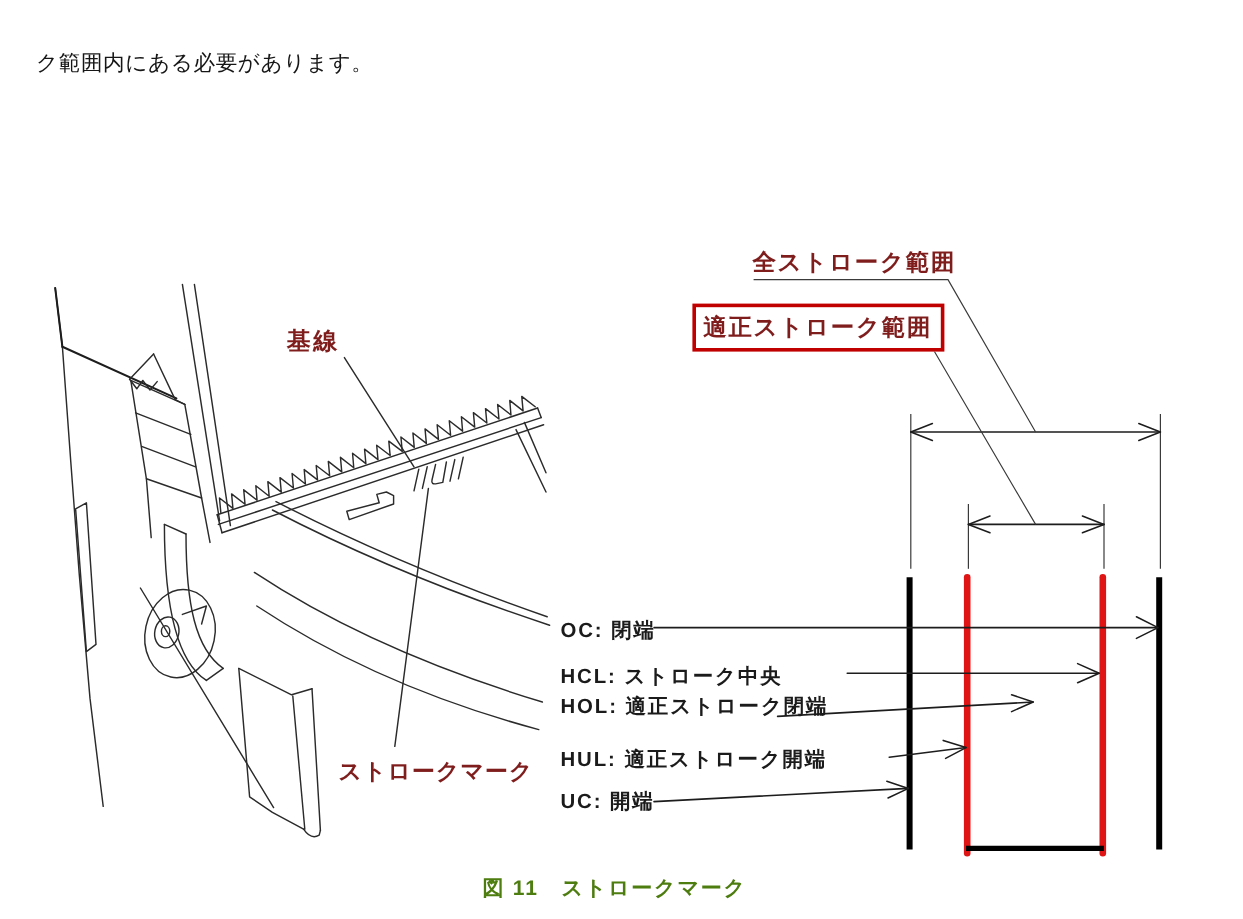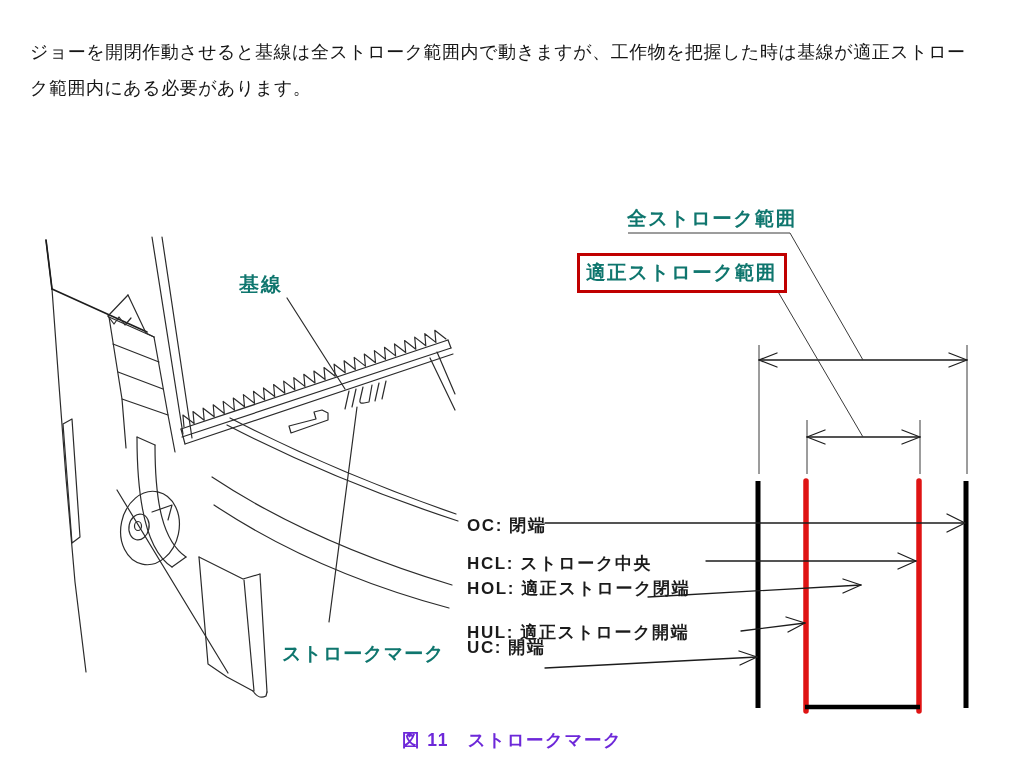--- a/index.html
+++ b/index.html
@@ -5,47 +5,46 @@
   * { margin: 0; padding: 0; box-sizing: border-box; }
   html, body { width: 1036px; height: 766px; background: #ffffff; overflow: hidden; }
   body { position: relative; font-family: "Liberation Sans", "DejaVu Sans", sans-serif; color: #1b1b1b; }
 
   .para { position: absolute; left: 30px; top: 34px; width: 990px; }
   .para .tline {
     font-size: 18px; line-height: 36px; letter-spacing: 0.5px;
     white-space: nowrap; color: #161616;
   }
 
-  .fig-label { position: absolute; white-space: nowrap; color: #0f766e; }
+  .fig-label { position: absolute; white-space: nowrap; color: #7f1d1d; }
   .lbl-kisen        { left: 239px; top: 271px; font-size: 20px; font-weight: 600; letter-spacing: 2px; }
-  .lbl-strokemark   { left: 282px; top: 630px; font-size: 19px; font-weight: 600; letter-spacing: 1px; margin-top: 11px; }
+  .lbl-strokemark   { left: 282px; top: 630px; font-size: 19px; font-weight: 600; letter-spacing: 1px; }
   .lbl-fullstroke   { left: 627px; top: 205px; font-size: 19.5px; font-weight: 600; letter-spacing: 1.5px; }
   .lbl-properstroke {
     left: 577px; top: 253px; font-size: 19.5px; font-weight: 600; letter-spacing: 1.5px;
     border: 3.5px solid #c00000; padding: 3px 7px 4px 6px; background: #ffffff;
   }
   .pos-label { position: absolute; left: 467px; font-size: 17px; font-weight: 700; letter-spacing: 1.6px; }
   .pos-0 { top: 514px; } .pos-1 { top: 577px; } .pos-2 { top: 552px; }
-  .pos-3 { top: 621px; } .pos-4 { top: 636px; }
+  .pos-3 { top: 621px; } .pos-4 { top: 656px; }
 
-  .caption { position: absolute; left: 402px; top: 728px; font-size: 17.5px; font-weight: 700; letter-spacing: 1.5px; color: #6d28d9; }
+  .caption { position: absolute; left: 402px; top: 728px; font-size: 17.5px; font-weight: 700; letter-spacing: 1.5px; color: #4d7c0f; }
 
   svg.fig { position: absolute; left: 0; top: 0; }
   .ln  { stroke: #2b2b2b; stroke-width: 1.2; fill: none; stroke-linecap: round; stroke-linejoin: round; }
   .ln-thin { stroke: #3a3a3a; stroke-width: 1; fill: none; }
   .ln-bold { stroke: #1d1d1d; stroke-width: 1.7; fill: none; stroke-linecap: round; }
   .thick-black { stroke: #000000; stroke-width: 5; fill: none; }
   .thick-red   { stroke-width: 5.5; fill: none; stroke-linecap: round; }
   .arrow { stroke: #1d1d1d; stroke-width: 1.3; fill: none; stroke-linecap: round; }
 </style>
 </head>
 <body>
 
 <div class="para">
-  <div class="tline">ジョーを開閉作動させると基線は全ストローク範囲内で動きますが、工作物を把握した時は基線が適正ストロー</div>
   <div class="tline">ク範囲内にある必要があります。</div>
 </div>
 
 <svg class="fig" width="1036" height="766" viewBox="0 0 1036 766">
 
   <g>
 
     <path class="ln" d="M46,240 L52,289 L59,385 L66,478 L75,582 L86,672"></path>
     <path class="ln-bold" d="M46,240 L52,289"></path>
 

